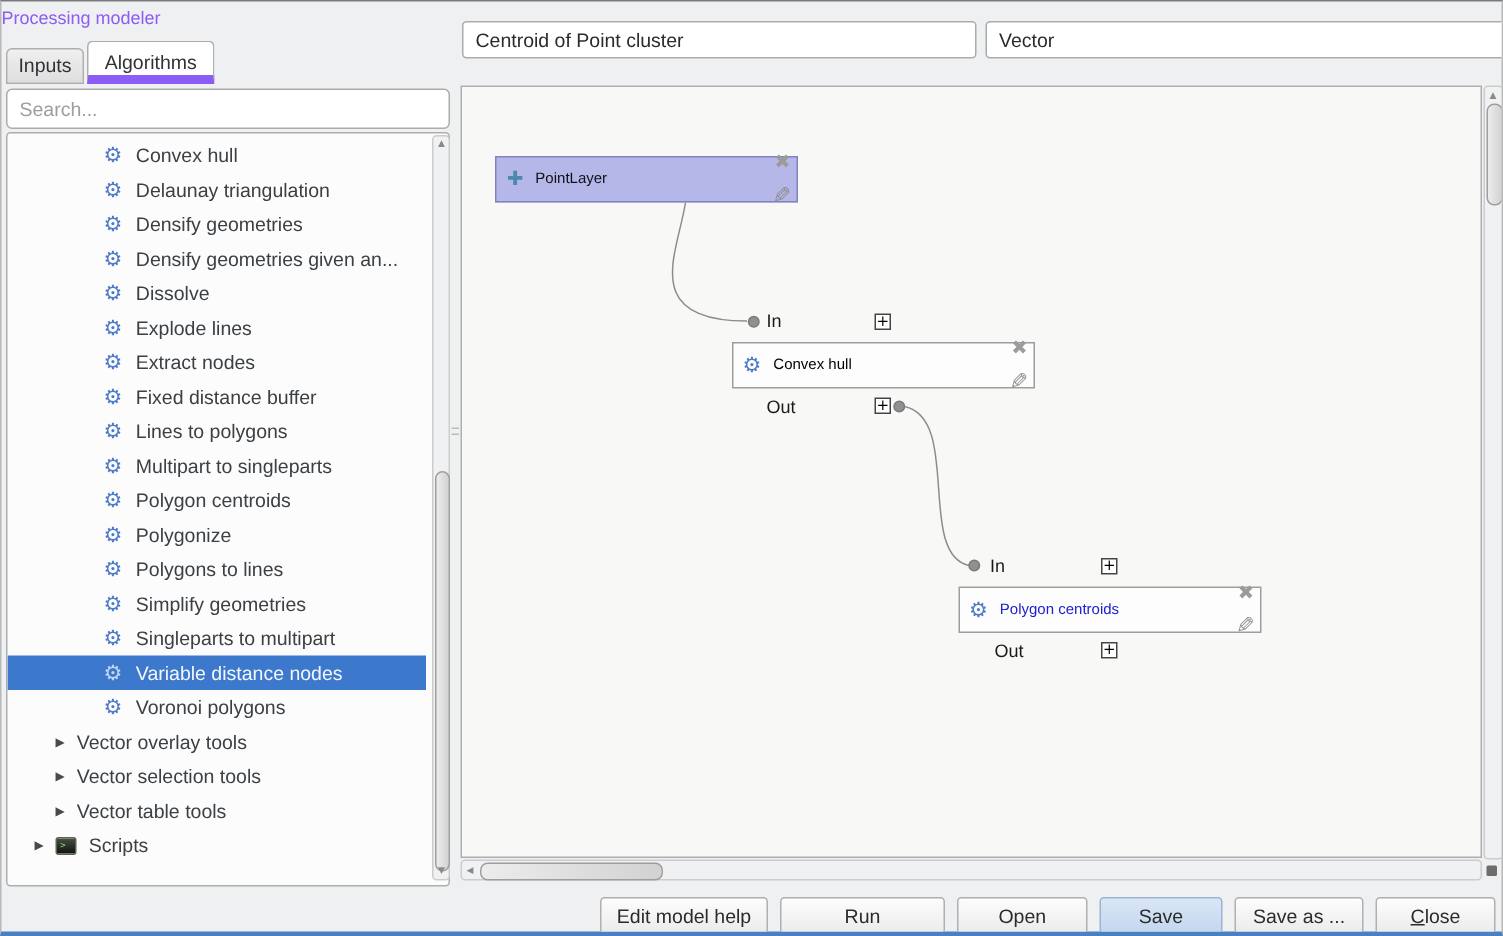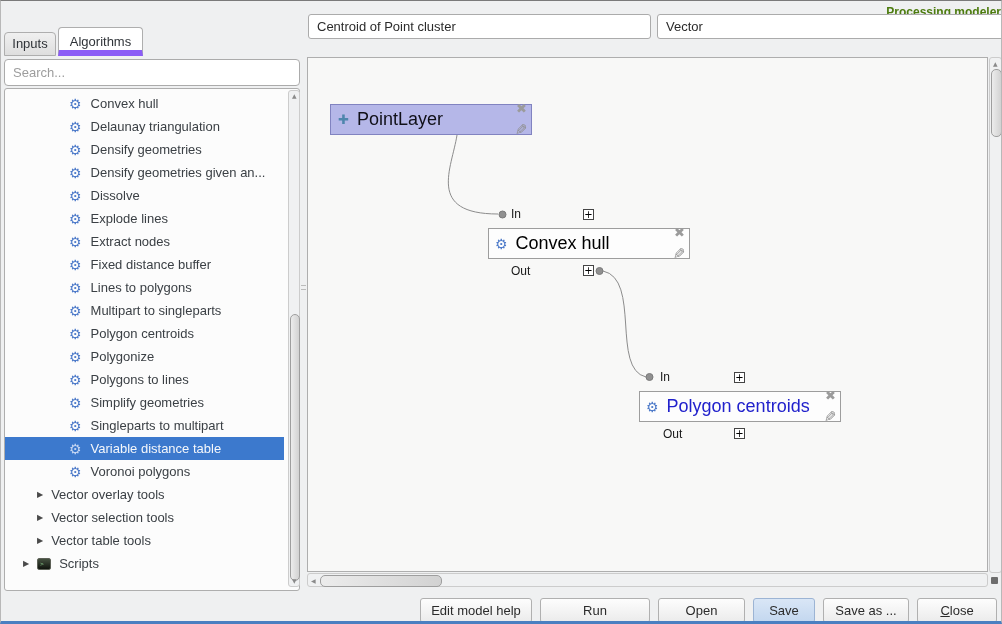--- a/index.html
+++ b/index.html
@@ -3,22 +3,22 @@
 <meta charset="utf-8">
 <style>
   html,body{margin:0;padding:0;background:#cfcfcf;}
   .window{
     position:relative;width:1002px;height:624px;box-sizing:border-box;
     background:#eff0f1;overflow:hidden;
     border-top:1px solid #7a7a7a;border-left:1px solid #b8b8b8;border-right:1px solid #b8b8b8;
     border-bottom:3px solid #4a7fc1;
     font-family:"Liberation Sans","DejaVu Sans",sans-serif;font-size:13px;color:#33383d;
   }
-  .titlebar{position:absolute;top:4px;left:0;right:0;text-align:right;
-    font-weight:bold;font-size:12px;color:#4d7c0f;}
+  .titlebar{position:absolute;top:4px;left:0;right:0;text-align:left;
+    font-weight:normal;font-size:12px;color:#8b5cf6;}
   
   .tab{position:absolute;box-sizing:border-box;text-align:center;font-size:13px;color:#2f3338;
     border:1px solid #aeaeae;border-radius:4px 4px 0 0;}
   .tab.inactive{left:3px;top:31px;width:52px;height:24px;line-height:22px;
     background:linear-gradient(#f0f0f0,#dedede);}
   .tab.active{left:57px;top:26px;width:85px;height:29px;line-height:27px;
     background:#ffffff;border-bottom:6px solid #8b5cf6;}
   
   .search{position:absolute;left:3px;top:58px;width:296px;height:27px;box-sizing:border-box;
     border:1px solid #ababab;border-radius:4px;background:#fff;font-size:13px;padding:0 8px;
@@ -59,21 +59,21 @@
     background:#f8f8f7;border:1px solid #aeaeae;overflow:hidden;}
   .edges{position:absolute;left:0;top:0;}
   .node{position:absolute;height:31px;width:202px;box-sizing:border-box;display:flex;
     align-items:center;}
   .node.input-node{background:#b5b7e8;border:1px solid #8183c0;}
   .node.alg-node{background:#fdfdfd;border:1px solid #9d9d9d;}
   .node-plus{color:#4e86ad;font-size:13px;font-weight:bold;margin:0 8px 0 7px;line-height:1;
     font-family:"DejaVu Sans",sans-serif;}
   .node-gear{color:#4d7ac9;font-size:14px;margin:0 8px 0 6px;line-height:1;
     font-family:"DejaVu Sans",sans-serif;}
-  .node-label{font-size:18px;color:#101018;}
+  .node-label{font-size:10px;color:#101018;}
   .node.alg-node .node-label{color:#000;}
   .node.blue-label .node-label{color:#2121cc;}
   .node-x{position:absolute;right:4px;top:-3px;color:#9b9b9b;font-size:13px;font-weight:bold;
     line-height:1;font-family:"DejaVu Sans",sans-serif;}
   .node-edit{position:absolute;right:3px;bottom:-4px;color:#8f8f8f;font-size:15px;line-height:1;
     transform:scaleX(-1);font-family:"DejaVu Sans",sans-serif;}
   .port-label{position:absolute;font-size:12px;color:#1a1a1a;line-height:14px;}
   .expander{position:absolute;width:11px;height:11px;background:#fff;border:1px solid #444;
     font-size:10px;line-height:9px;text-align:center;color:#000;box-sizing:border-box;
     font-family:"DejaVu Sans",sans-serif;}
@@ -156,21 +156,21 @@
       <div class="row algorithm">
         <span class="gear">⚙</span>
         <span class="lbl">Simplify geometries</span>
       </div>
       <div class="row algorithm">
         <span class="gear">⚙</span>
         <span class="lbl">Singleparts to multipart</span>
       </div>
       <div class="row algorithm sel">
         <span class="gear">⚙</span>
-        <span class="lbl">Variable distance table</span>
+        <span class="lbl">Variable distance nodes</span>
       </div>
       <div class="row algorithm">
         <span class="gear">⚙</span>
         <span class="lbl">Voronoi polygons</span>
       </div>
       <div class="row group">
         <span class="arrow">▶</span>
         <span class="lbl">Vector overlay tools</span>
       </div>
       <div class="row group">
@@ -250,18 +250,18 @@
   <div class="sb-track-v" style="left:306px;top:572px;width:681px;height:14px;">
     <span class="sb-arrow" style="top:4px;left:3px;">◀</span>
     <div class="sb-thumb" style="top:1px;height:10px;left:12px;width:120px;"></div>
   </div>
   <div class="corner-grip"></div>
 
   <div class="footer">
     <button class="btn" style="width:112px;">Edit model help</button>
     <button class="btn" style="width:110px;">Run</button>
     <button class="btn" style="width:87px;">Open</button>
-    <button class="btn hl" style="width:62px;">Save</button>
+    <button class="btn hl" style="width:82px;">Save</button>
     <button class="btn" style="width:86px;">Save as ...</button>
     <button class="btn" style="width:80px;"><u>C</u>lose</button>
   </div>
 
 </div>
 
 </body></html>

